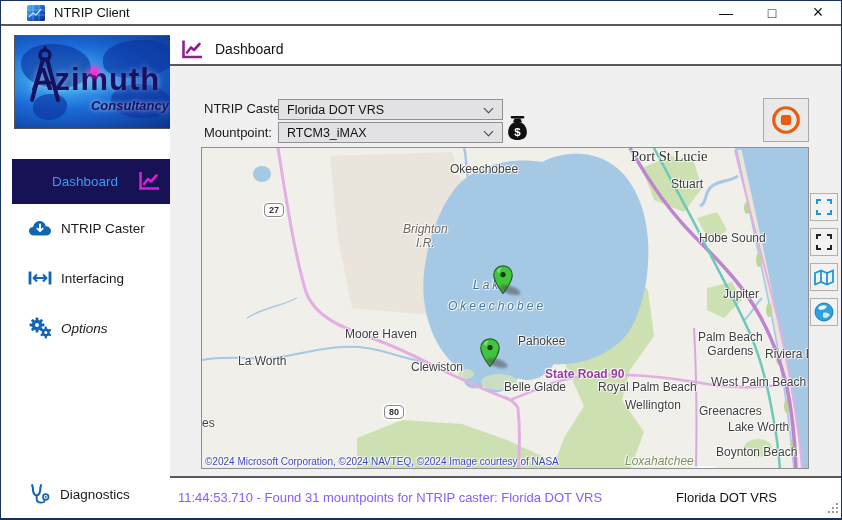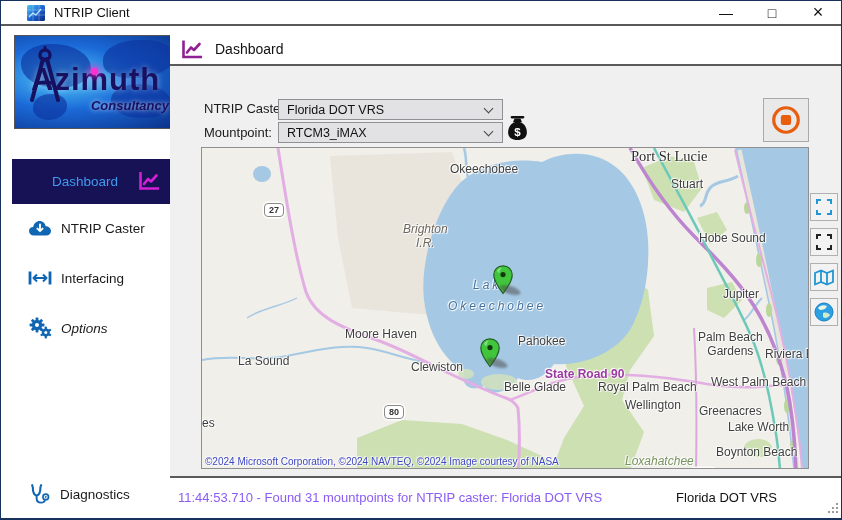--- a/index.html
+++ b/index.html
@@ -264,21 +264,21 @@
         </svg>
         <div id="map-overlay" style="position:absolute;left:0;top:0;width:608px;height:322px;">
             <span class="map-label town" style="left: 248px; top: 14px;">Okeechobee</span>
             <span class="map-label city" style="left: 429px; top: 0px; font-family: Liberation Serif, serif;">Port St Lucie</span>
             <span class="map-label town" style="left: 469px; top: 29px;">Stuart</span>
             <span class="map-label town" style="left: 497px; top: 83px;">Hobe Sound</span>
             <span class="map-label town" style="left: 521px; top: 139px;">Jupiter</span>
             <span class="map-label area center" style="left: 160px; top: 74px; margin-left: 41px;">Brighton
 I.R.</span>
             <span class="map-label town" style="left: 143px; top: 179px;">Moore Haven</span>
-            <span class="map-label town" style="left: 36px; top: 206px;">La Sound</span>
+            <span class="map-label town" style="left: 36px; top: 206px;">La Worth</span>
             <span class="map-label town" style="left: 209px; top: 212px;">Clewiston</span>
             <span class="map-label town" style="left: 316px; top: 186px;">Pahokee</span>
             <span class="map-label town" style="left: 302px; top: 232px;">Belle Glade</span>
             <span class="map-label road-label" style="left: 343px; top: 219px;">State Road 90</span>
             <span class="map-label town" style="left: 396px; top: 232px;">Royal Palm Beach</span>
             <span class="map-label town" style="left: 423px; top: 250px;">Wellington</span>
             <span class="map-label town center" style="left: 496px; top: 182px;">Palm Beach
 Gardens</span>
             <span class="map-label town" style="left: 563px; top: 199px;">Riviera B</span>
             <span class="map-label town" style="left: 509px; top: 227px;">West Palm Beach</span>

